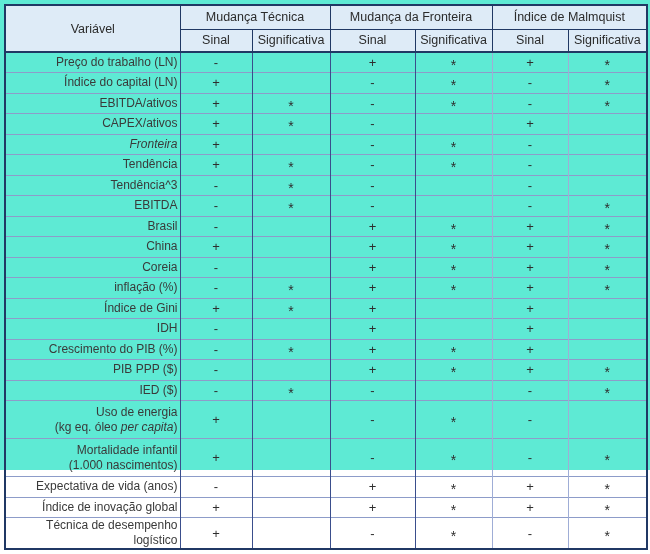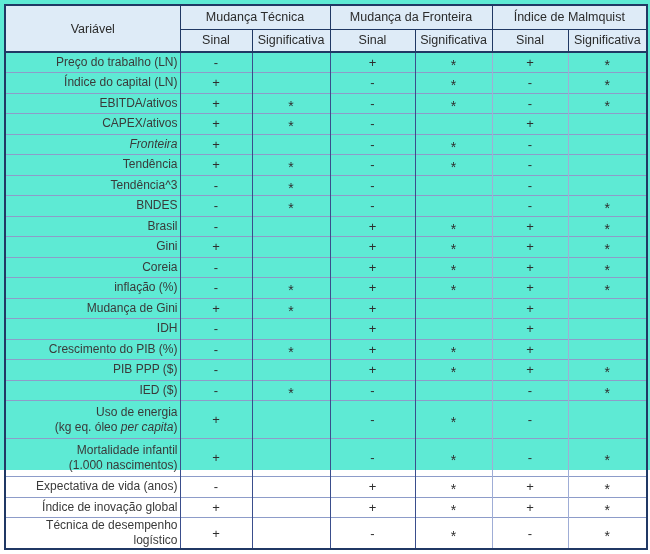--- a/index.html
+++ b/index.html
@@ -168,39 +168,39 @@
         <tr>
           <td class="label"><span>Tendência^3</span></td>
           <td class="sign c2">-</td>
           <td class="sign c3 star"><span>*</span></td>
           <td class="sign c4">-</td>
           <td class="sign c5"></td>
           <td class="sign c6">-</td>
           <td class="sign c7"></td>
         </tr>
         <tr>
-          <td class="label"><span>BNDES</span></td>
+          <td class="label"><span>EBITDA</span></td>
           <td class="sign c2">-</td>
           <td class="sign c3 star"><span>*</span></td>
           <td class="sign c4">-</td>
           <td class="sign c5"></td>
           <td class="sign c6">-</td>
           <td class="sign c7 star"><span>*</span></td>
         </tr>
         <tr>
           <td class="label"><span>Brasil</span></td>
           <td class="sign c2">-</td>
           <td class="sign c3"></td>
           <td class="sign c4">+</td>
           <td class="sign c5 star"><span>*</span></td>
           <td class="sign c6">+</td>
           <td class="sign c7 star"><span>*</span></td>
         </tr>
         <tr>
-          <td class="label"><span>Gini</span></td>
+          <td class="label"><span>China</span></td>
           <td class="sign c2">+</td>
           <td class="sign c3"></td>
           <td class="sign c4">+</td>
           <td class="sign c5 star"><span>*</span></td>
           <td class="sign c6">+</td>
           <td class="sign c7 star"><span>*</span></td>
         </tr>
         <tr>
           <td class="label"><span>Coreia</span></td>
           <td class="sign c2">-</td>
@@ -213,21 +213,21 @@
         <tr>
           <td class="label"><span>inflação (%)</span></td>
           <td class="sign c2">-</td>
           <td class="sign c3 star"><span>*</span></td>
           <td class="sign c4">+</td>
           <td class="sign c5 star"><span>*</span></td>
           <td class="sign c6">+</td>
           <td class="sign c7 star"><span>*</span></td>
         </tr>
         <tr>
-          <td class="label"><span>Mudança de Gini</span></td>
+          <td class="label"><span>Índice de Gini</span></td>
           <td class="sign c2">+</td>
           <td class="sign c3 star"><span>*</span></td>
           <td class="sign c4">+</td>
           <td class="sign c5"></td>
           <td class="sign c6">+</td>
           <td class="sign c7"></td>
         </tr>
         <tr>
           <td class="label"><span>IDH</span></td>
           <td class="sign c2">-</td>

